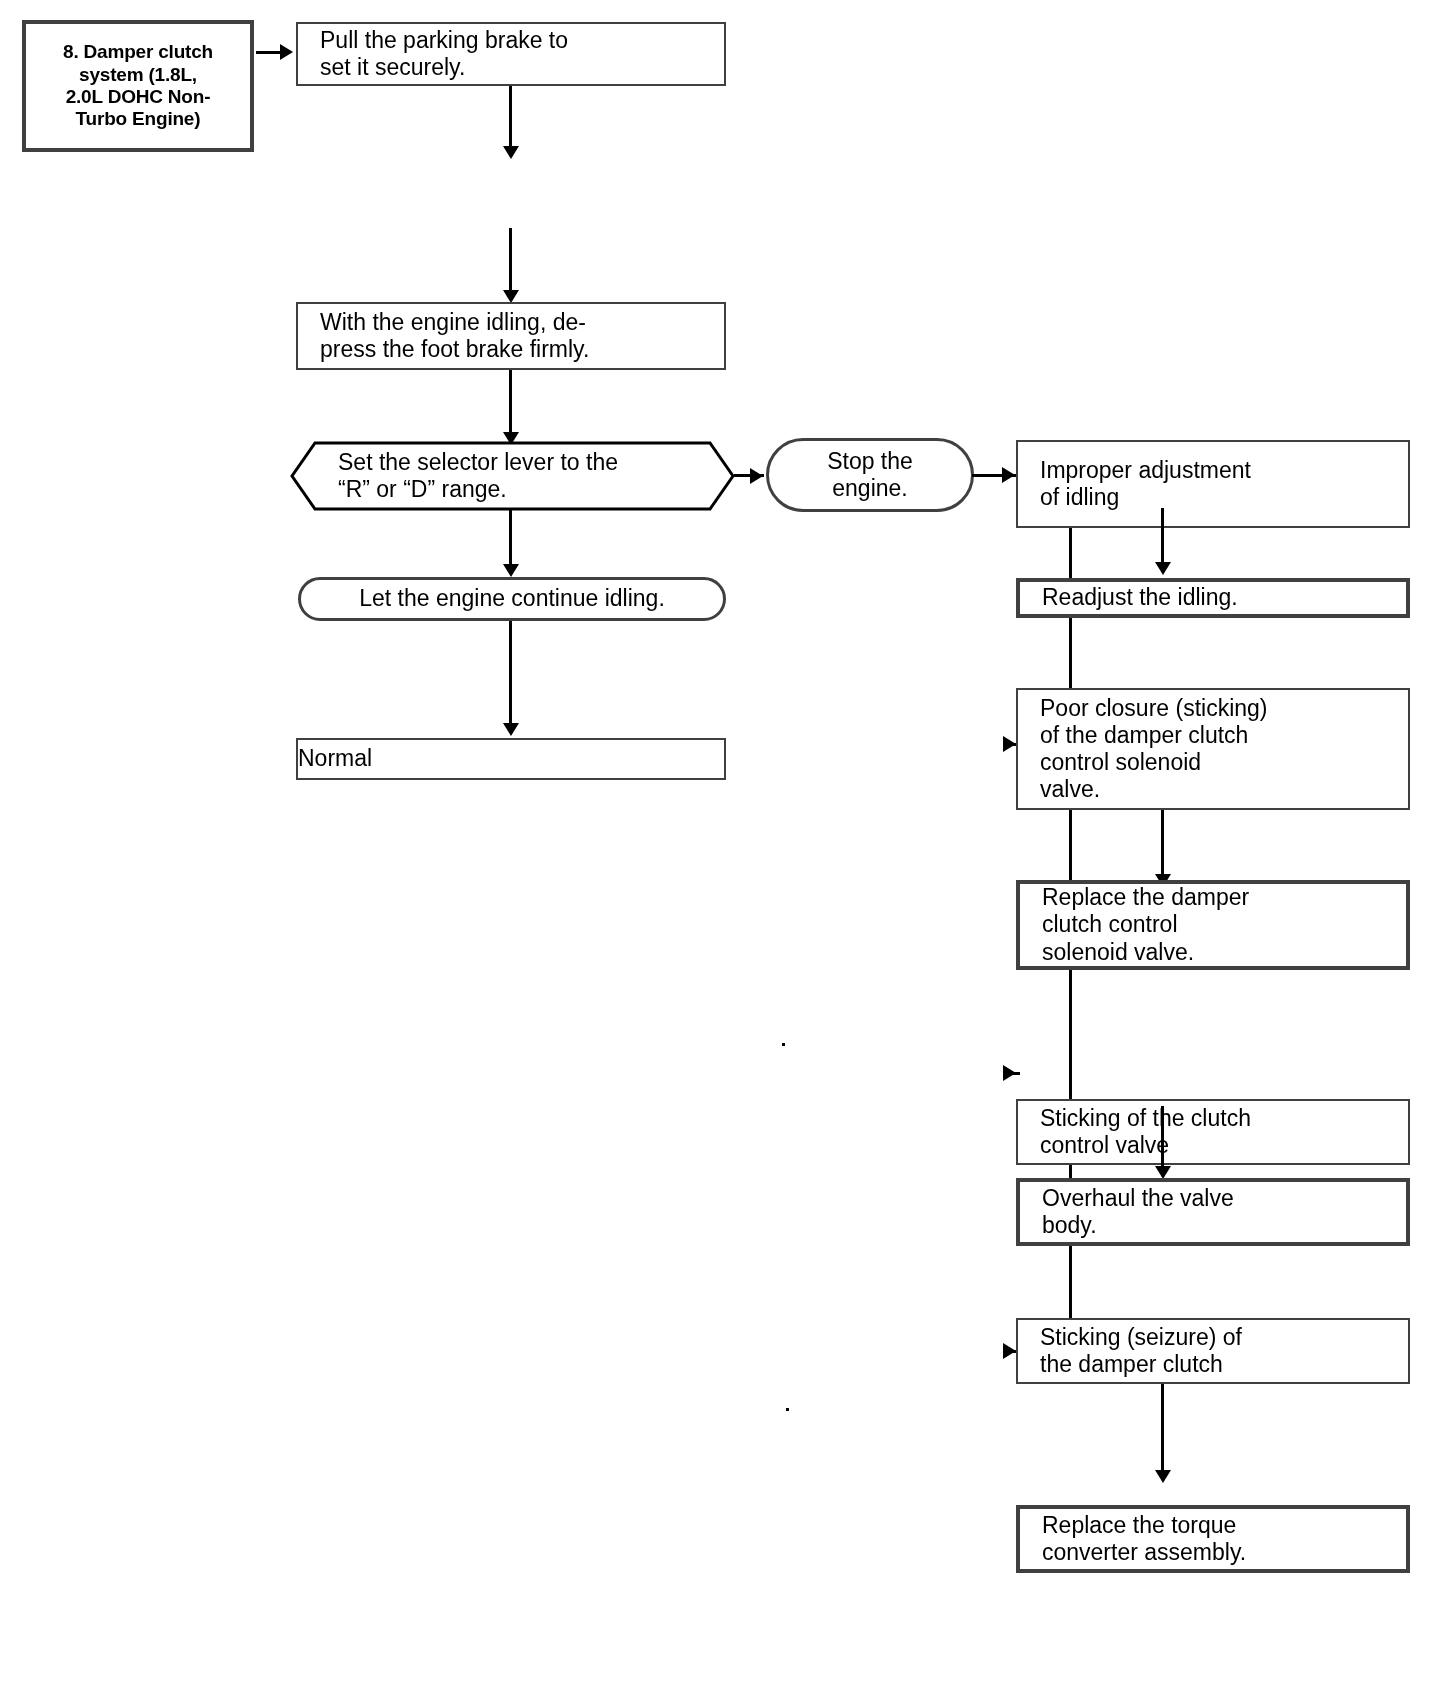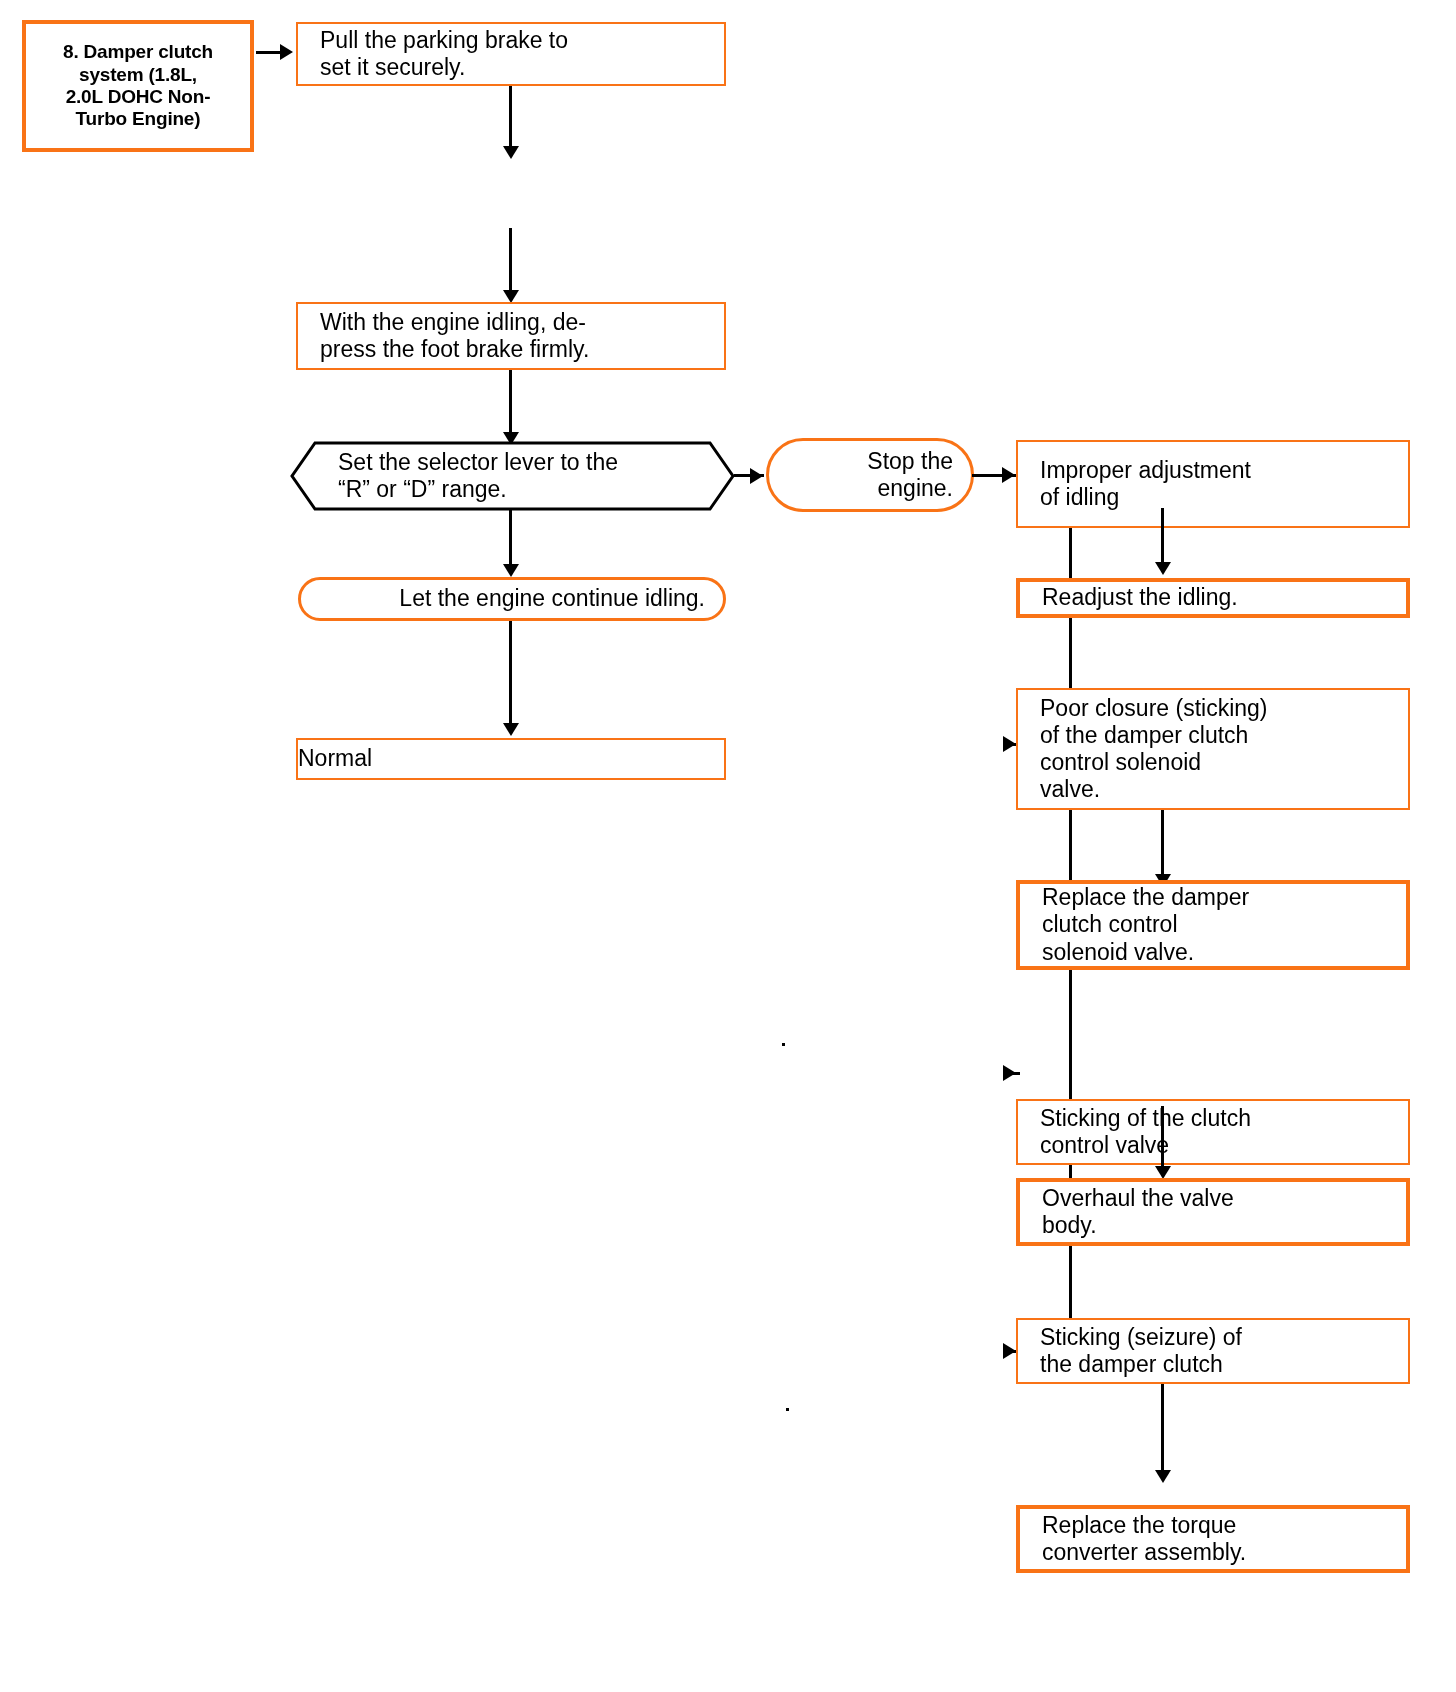--- a/index.html
+++ b/index.html
@@ -17,21 +17,21 @@
     height: 1692px;
     background: #ffffff;
     overflow: hidden;
   }
 
   
   .node {
     position: absolute;
     box-sizing: border-box;
     background: #ffffff;
-    border: 2px solid #f97316;
+    border: 2px solid #404040;
     display: flex;
     flex-direction: column;
     justify-content: center;
   }
   .node .txt {
     display: block;
     white-space: pre-line;
     line-height: 1.18;
   }
 
@@ -64,21 +64,21 @@
   
   .node.center .txt { padding-left: 0; padding-right: 0; }
 
   
   .node.stadium {
     border-width: 3px;
     border-radius: 999px;
     font-size: 23px;
     text-align: center;
   }
-  .node.stadium .txt { padding: 0 18px; text-align: right; }
+  .node.stadium .txt { padding: 0 0; }
 
   
   .hexnode {
     position: absolute;
     box-sizing: border-box;
   }
   .hexnode svg {
     position: absolute;
     inset: 0;
     width: 100%;

